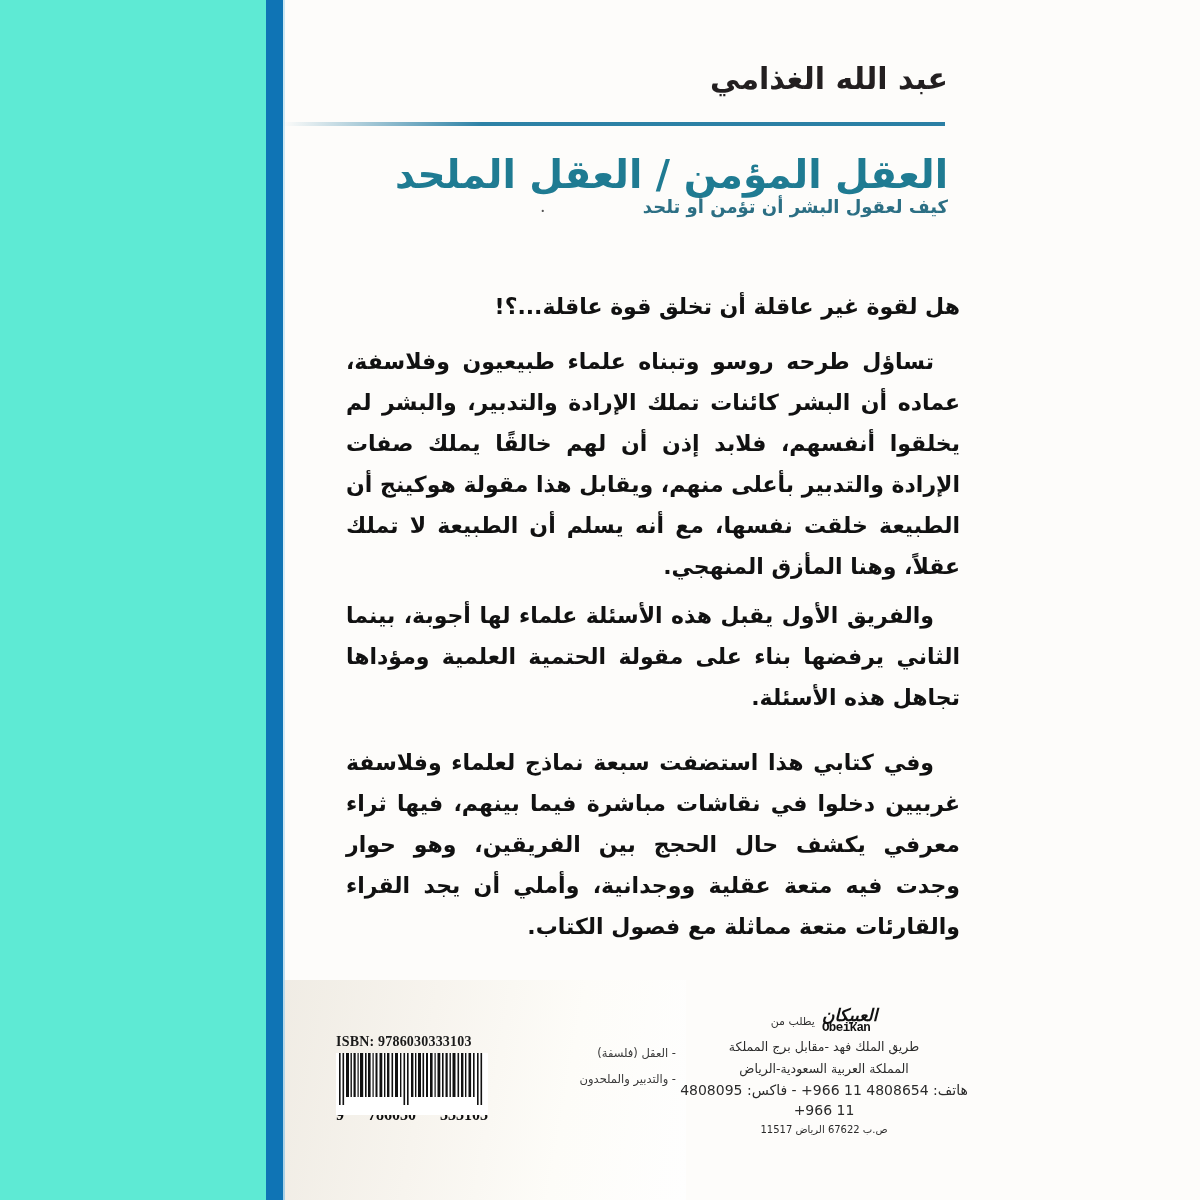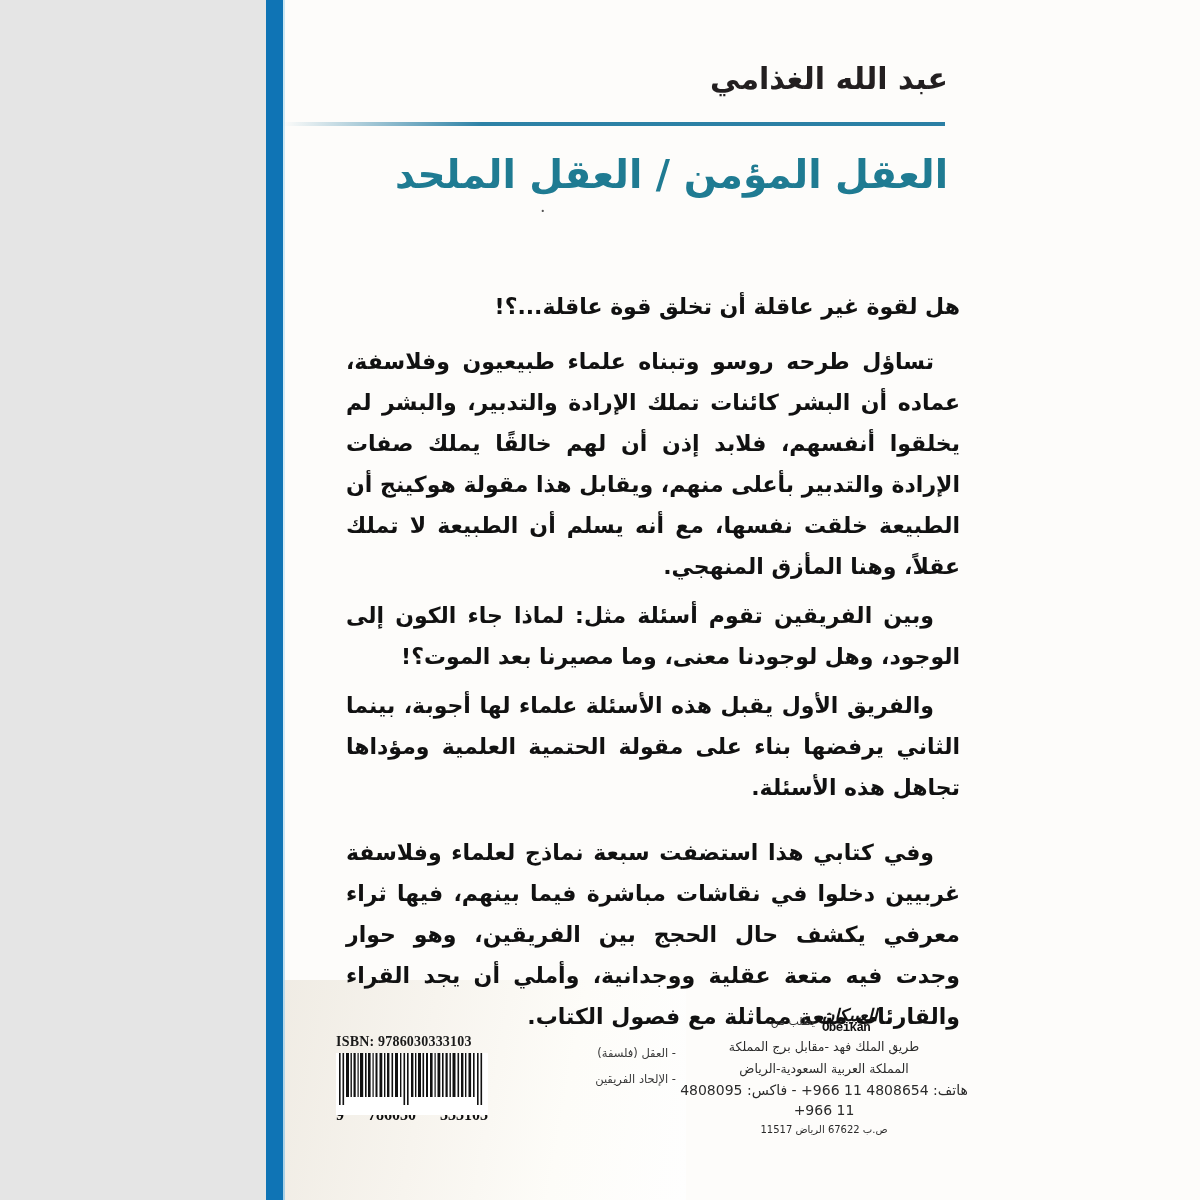--- a/index.html
+++ b/index.html
@@ -4,21 +4,21 @@
 <style>
   html, body {
     margin: 0;
     padding: 0;
     background: #ffffff;
   }
   .page {
     position: relative;
     width: 1200px;
     height: 1200px;
-    background: #e5e5e5;
+    background: #5eead4;
     overflow: hidden;
     font-family: "Liberation Serif", "DejaVu Serif", serif;
   }
 
   
   .cover {
     position: absolute;
     left: 266px;
     top: 0;
     width: 934px;
@@ -234,26 +234,26 @@
   <div class="cover"></div>
   <div class="cover-paper-tint"></div>
   <div class="spine"></div>
   <div class="spine-inner-edge"></div>
 
   <div class="author">عبد الله الغذامي</div>
 
   <div class="rule"></div>
 
   <div class="title">العقل المؤمن / العقل الملحد</div>
+  <div class="subtitle">كيف لعقول البشر أن تؤمن أو تلحد</div>
   <div class="subtitle-dot">.</div>
 
   <div class="body">
     <p class="lead">هل لقوة غير عاقلة أن تخلق قوة عاقلة...؟!</p>
     <p class="indent">تساؤل طرحه روسو وتبناه علماء طبيعيون وفلاسفة، عماده أن البشر كائنات تملك الإرادة والتدبير، والبشر لم يخلقوا أنفسهم، فلابد إذن أن لهم خالقًا يملك صفات الإرادة والتدبير بأعلى منهم، ويقابل هذا مقولة هوكينج أن الطبيعة خلقت نفسها، مع أنه يسلم أن الطبيعة لا تملك عقلاً، وهنا المأزق المنهجي.</p>
-    <p class="indent">وبين الفريقين تقوم أسئلة مثل: لماذا جاء الكون إلى الوجود، وهل لوجودنا معنى، وما مصيرنا بعد الموت؟!</p>
     <p class="indent">والفريق الأول يقبل هذه الأسئلة علماء لها أجوبة، بينما الثاني يرفضها بناء على مقولة الحتمية العلمية ومؤداها تجاهل هذه الأسئلة.</p>
     <p class="indent gap">وفي كتابي هذا استضفت سبعة نماذج لعلماء وفلاسفة غربيين دخلوا في نقاشات مباشرة فيما بينهم، فيها ثراء معرفي يكشف حال الحجج بين الفريقين، وهو حوار وجدت فيه متعة عقلية ووجدانية، وأملي أن يجد القراء والقارئات متعة مماثلة مع فصول الكتاب.</p>
   </div>
 
   <div class="footer">
 
     <div class="barcode-box">
       <div class="isbn-text">ISBN: 9786030333103</div>
       <div class="barcode">
         <svg class="bars" viewBox="0 0 152 52" preserveAspectRatio="none">
@@ -302,21 +302,21 @@
       </div>
       <div class="barcode-digits">
         <span>9</span>
         <span>786030</span>
         <span>333103</span>
       </div>
     </div>
 
     <div class="subjects">
       <div>- العقل (فلسفة)</div>
-      <div>- الإلحاد الفريقين</div>
+      <div>- والتدبير والملحدون</div>
     </div>
 
     <div class="publisher">
       <div class="pub-top">
         <span class="logo">
           <span class="ar">العبيكان</span>
           <span class="en">Obeikan</span>
         </span>
         <span class="pub-order">يطلب من</span>
       </div>

